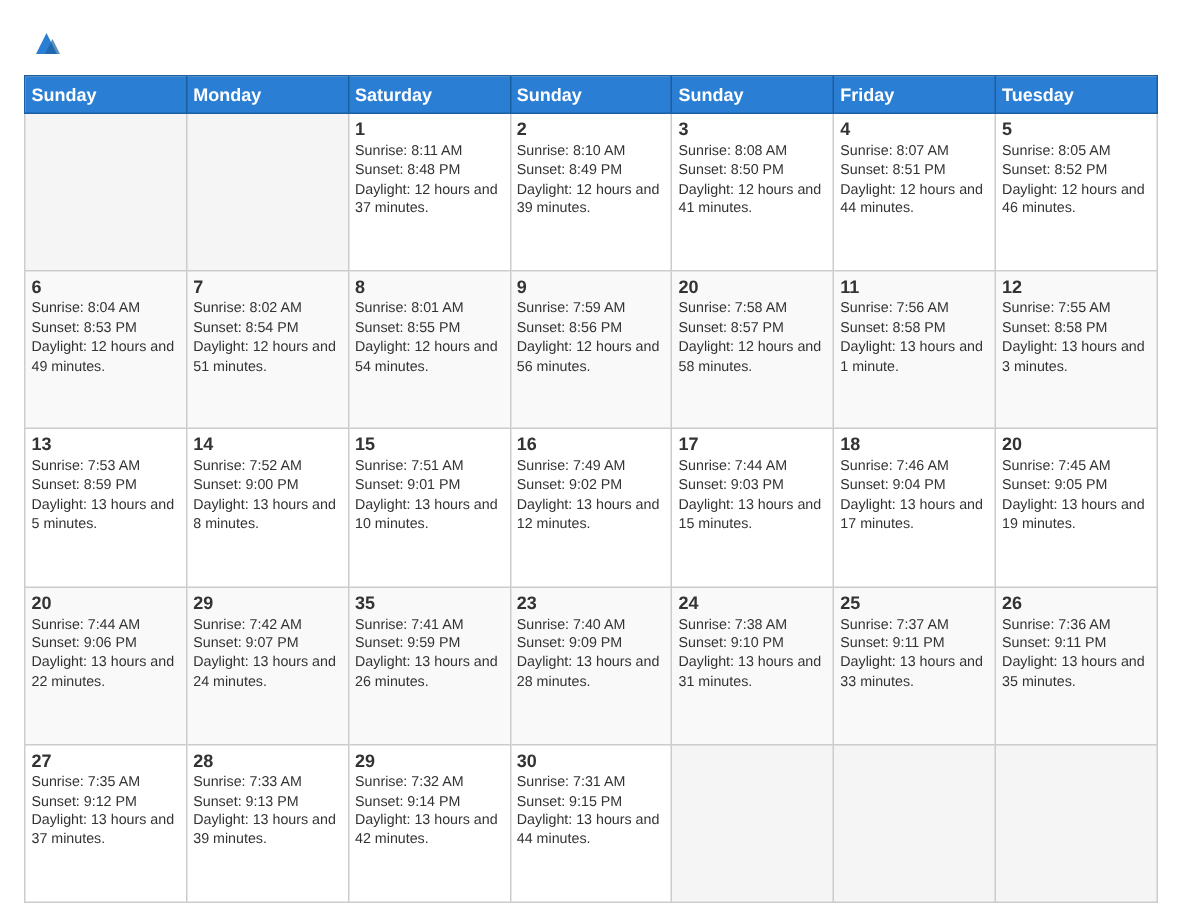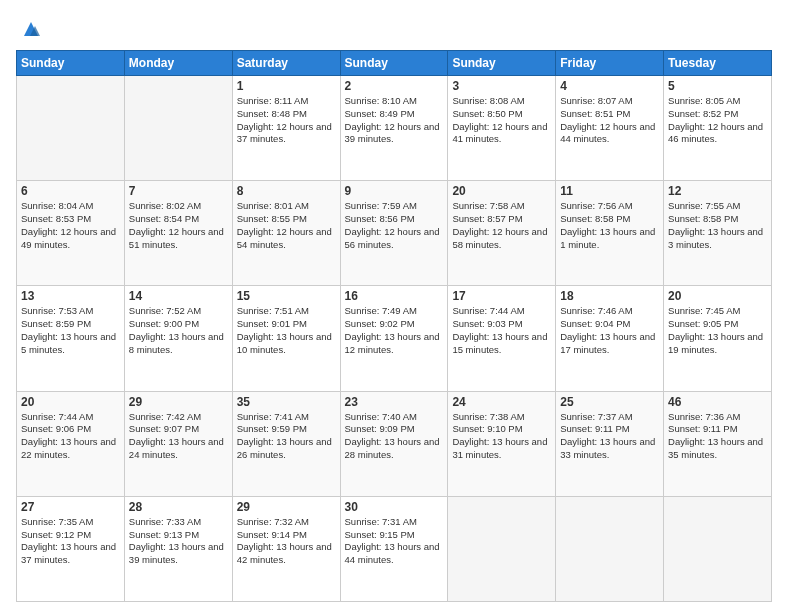--- a/index.html
+++ b/index.html
@@ -291,21 +291,21 @@
 Sunset: 9:10 PM
 Daylight: 13 hours and 31 minutes.</div>
           </td>
           <td>
             <span class="day-num">25</span>
             <div class="cell-text">Sunrise: 7:37 AM
 Sunset: 9:11 PM
 Daylight: 13 hours and 33 minutes.</div>
           </td>
           <td>
-            <span class="day-num">46</span>
+            <span class="day-num">26</span>
             <div class="cell-text">Sunrise: 7:36 AM
 Sunset: 9:11 PM
 Daylight: 13 hours and 35 minutes.</div>
           </td>
         </tr>
         <tr>
           <td>
             <span class="day-num">27</span>
             <div class="cell-text">Sunrise: 7:35 AM
 Sunset: 9:12 PM

